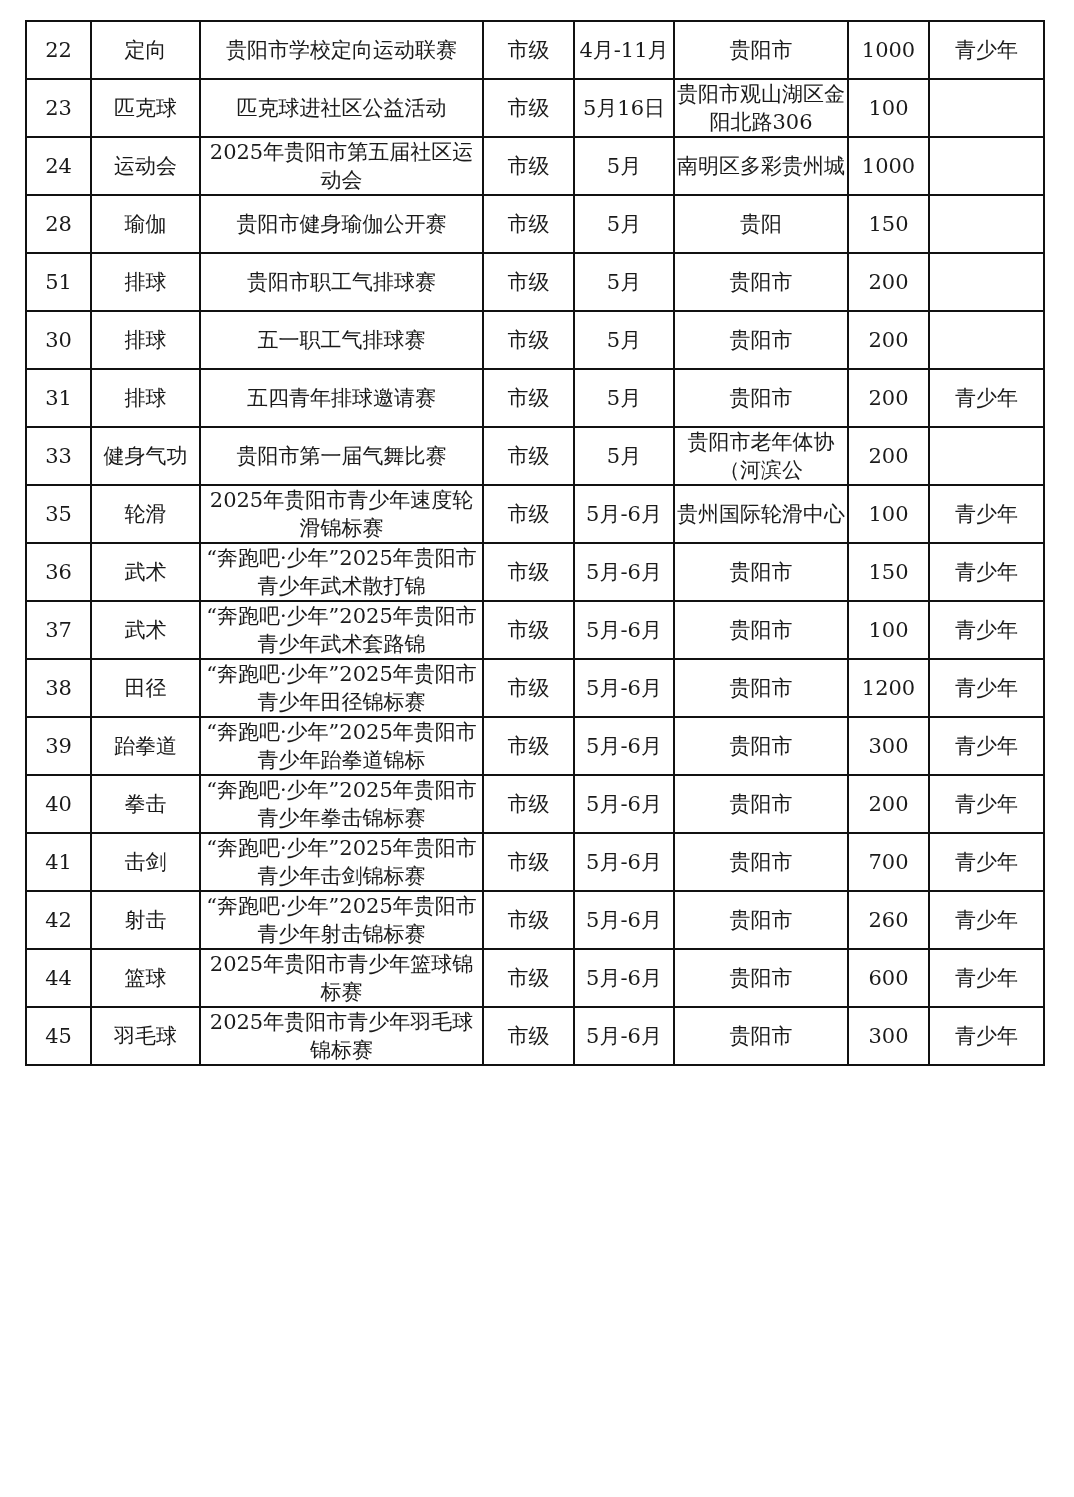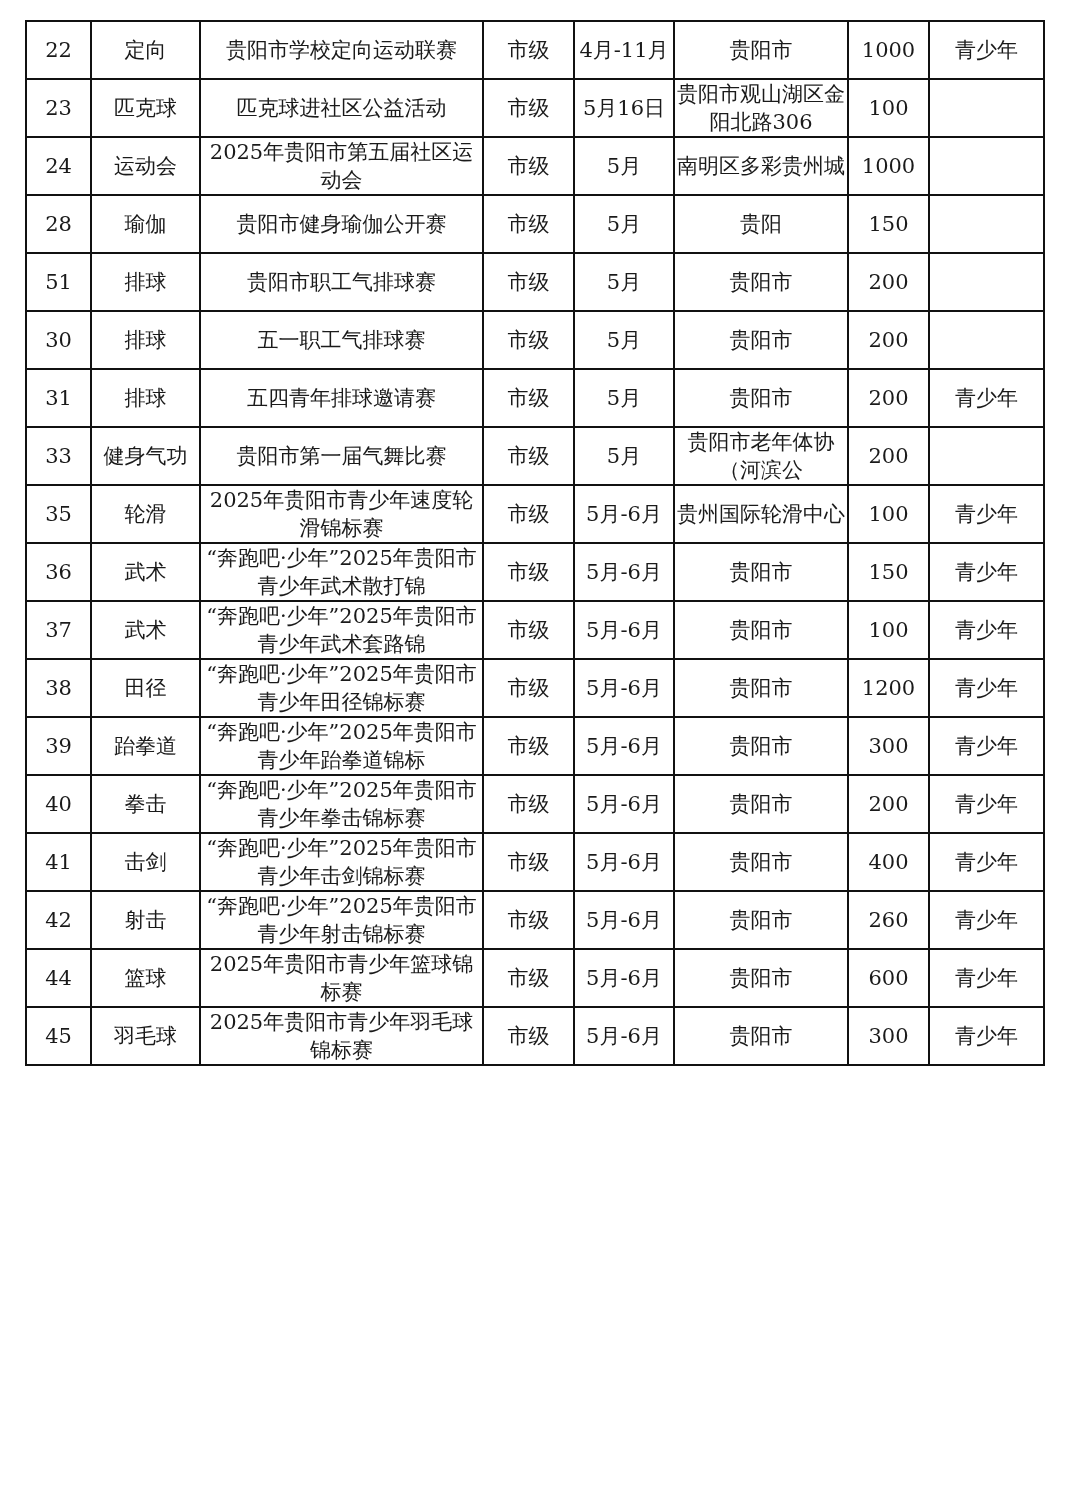--- a/index.html
+++ b/index.html
@@ -169,21 +169,21 @@
         <td>200</td>
         <td>青少年</td>
       </tr>
       <tr>
         <td>41</td>
         <td>击剑</td>
         <td>“奔跑吧·少年”2025年贵阳市青少年击剑锦标赛</td>
         <td>市级</td>
         <td>5月-6月</td>
         <td>贵阳市</td>
-        <td>400</td>
+        <td>700</td>
         <td>青少年</td>
       </tr>
       <tr>
         <td>42</td>
         <td>射击</td>
         <td>“奔跑吧·少年”2025年贵阳市青少年射击锦标赛</td>
         <td>市级</td>
         <td>5月-6月</td>
         <td>贵阳市</td>
         <td>260</td>

